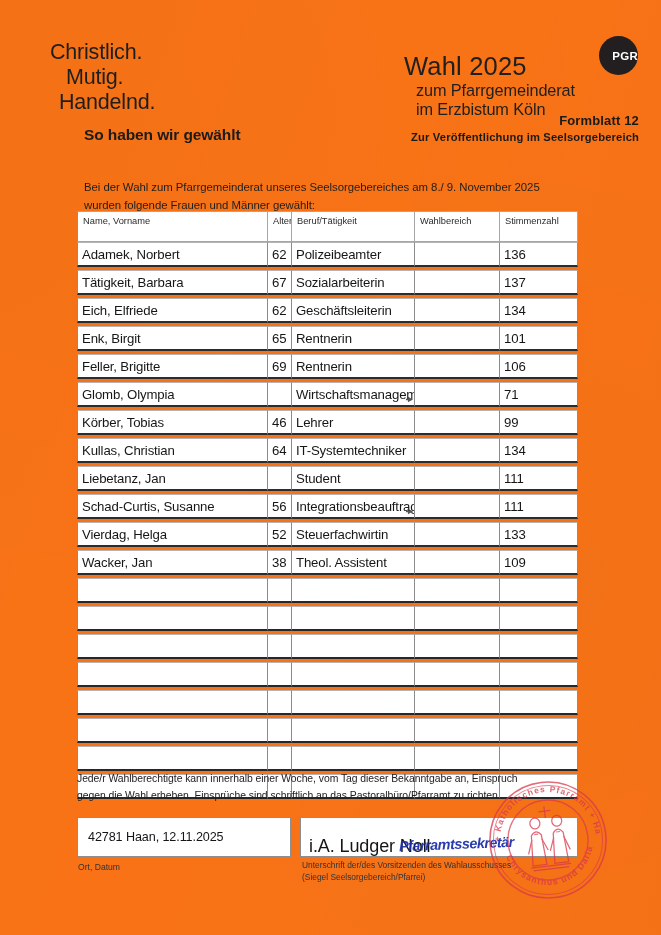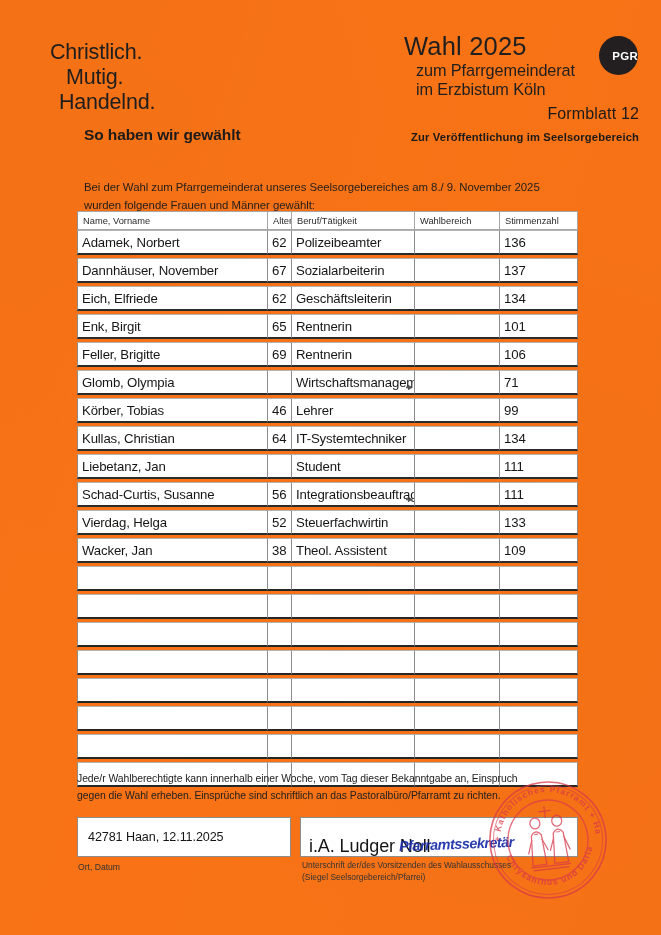--- a/index.html
+++ b/index.html
@@ -43,21 +43,21 @@
     font-weight: 400;
     letter-spacing: -0.2px;
     color: #1e1e1e;
   }
   #claim .l2 { padding-left: 16px; }
   #claim .l3 { padding-left: 9px; }
 
   #wahlblock {
     position: absolute;
     right: 86px;
-    top: 32px;
+    top: 52px;
     text-align: left;
     line-height: 1.14;
     color: #1f1f1f;
   }
   #wahl-title {
     font-size: 25.5px;
     letter-spacing: 0.2px;
     font-weight: 400;
   }
   #wahl-sub1, #wahl-sub2 {
@@ -78,23 +78,23 @@
     font-weight: 700;
     letter-spacing: 0.3px;
     display: flex;
     align-items: center;
     justify-content: flex-end;
   }
 
   #formblatt {
     position: absolute;
     right: 22px;
-    top: 105px;
-    font-size: 16px;
-    font-weight: 400;
+    top: 113px;
+    font-size: 13px;
+    font-weight: 700;
     color: #1a1a1a;
     letter-spacing: 0.15px;
   }
   #veroeff {
     position: absolute;
     right: 22px;
     top: 131px;
     font-size: 11.2px;
     font-weight: 700;
     color: #1a1a1a;
@@ -153,21 +153,21 @@
     border-right: none;
     background: #ffffff;
     box-sizing: border-box;
     overflow: hidden;
     white-space: nowrap;
   }
   .cell.last { border-right: 1px solid #9a9a9a; }
 
   
   tr.head .cell {
-    height: 19px;
+    height: 31px;
     line-height: 18px;
     font-size: 9.3px;
     color: #2a2a2a;
     padding-left: 5px;
     border-color: #a6a6a6;
   }
   tr.head td:first-child .cell { border-left: 1px solid #8f8f8f; }
 
   
   tr.data td { padding-bottom: 3px; }
@@ -368,21 +368,21 @@
             </td>
             <td>
               <div class="cell last">
                 <span class="txt num">136</span>
               </div>
             </td>
           </tr>
           <tr class="data">
             <td>
               <div class="cell">
-                <span class="txt">Dannhäuser, November</span>
+                <span class="txt">Tätigkeit, Barbara</span>
               </div>
             </td>
             <td>
               <div class="cell">
                 <span class="txt num">67</span>
               </div>
             </td>
             <td>
               <div class="cell">
                 <span class="txt">Sozialarbeiterin</span>

